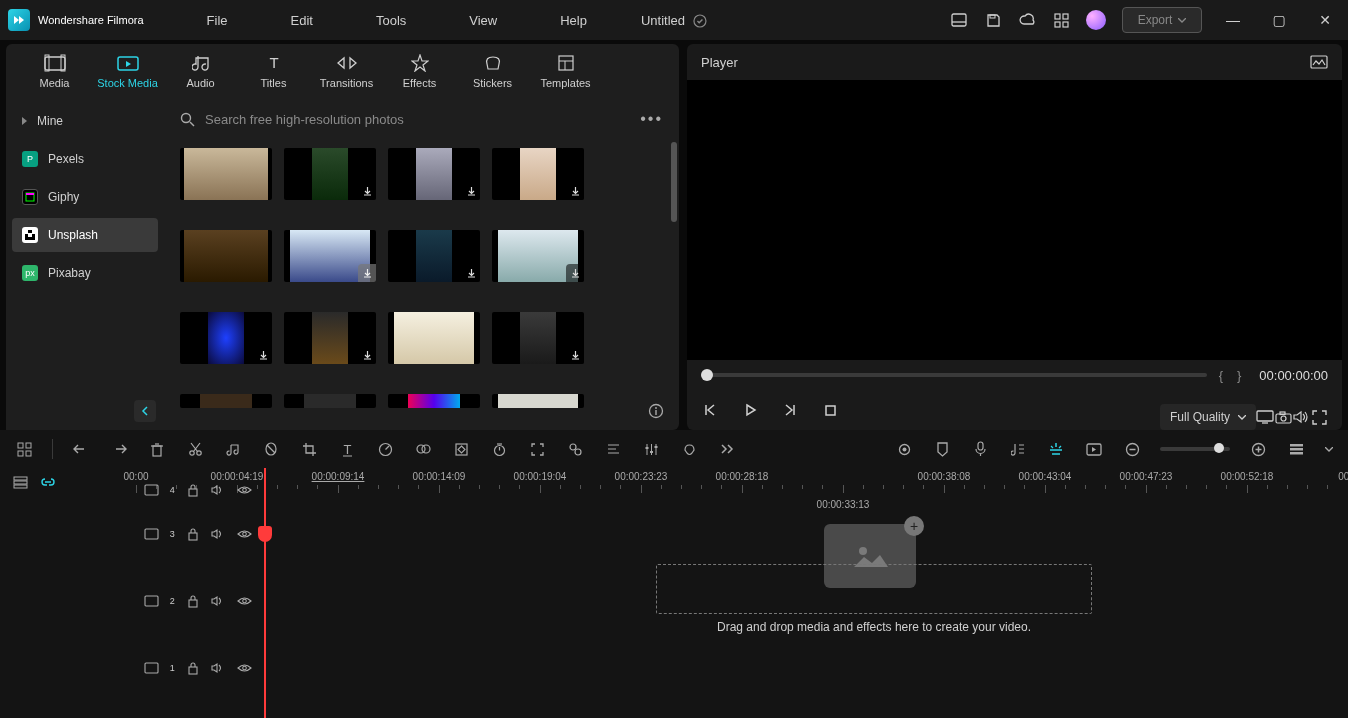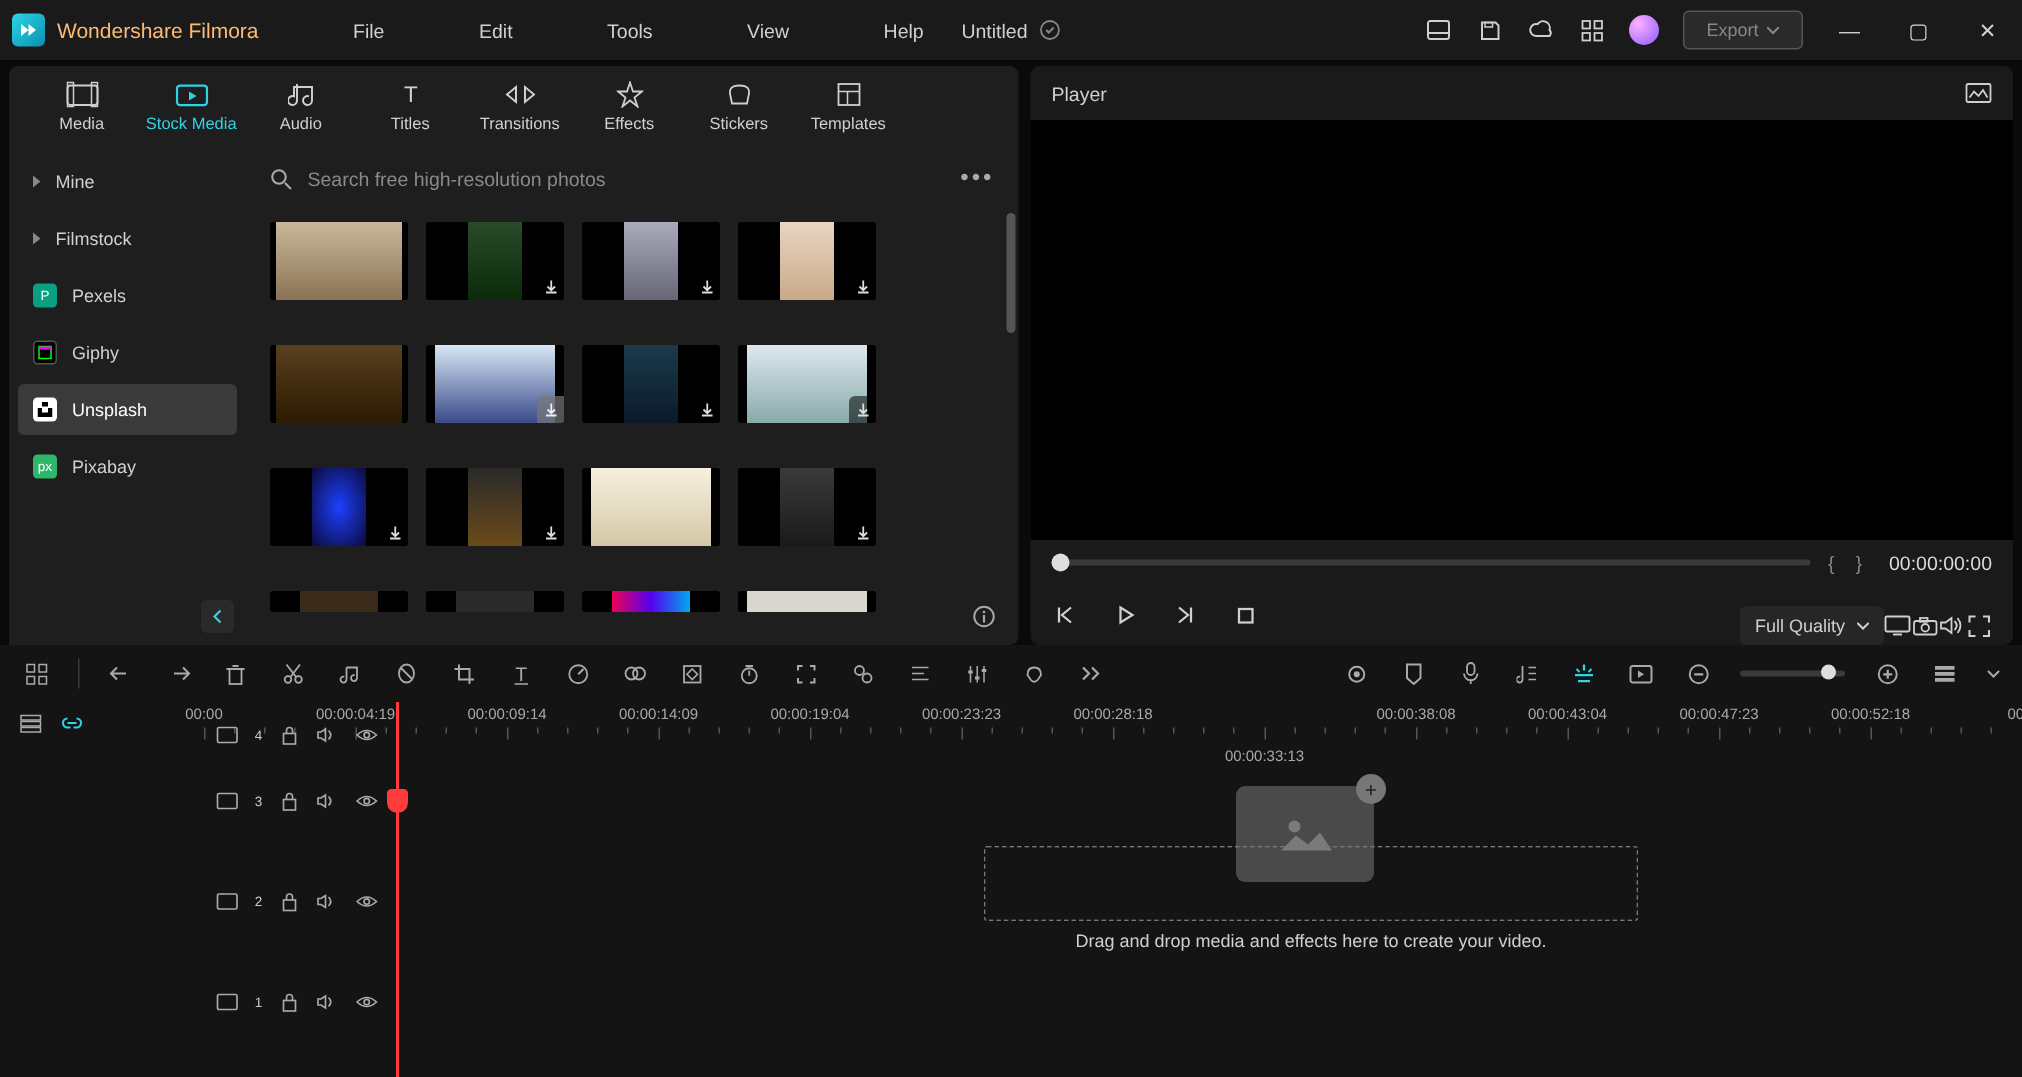--- a/index.html
+++ b/index.html
@@ -1,22 +1,22 @@
 <!DOCTYPE html>
 <html><head>
 <meta charset="utf-8">
 <style>
 * { margin:0; padding:0; box-sizing:border-box; font-family:"Segoe UI",Arial,sans-serif; user-select:none; }
 html,body { width:1348px; height:718px; background:#0a0a0a; color:#d0d0d0; overflow:hidden; }
 .titlebar { height:40px; background:#1a1a1a; display:flex; align-items:center; padding:0 8px; }
 .app-logo { width:22px; height:22px; border-radius:4px; background:linear-gradient(135deg,#2dd4e6,#0891b2); margin-right:8px; display:flex; align-items:center; justify-content:center; }
-.app-title { font-size:14px; color:#fdba74; margin-right:24px; }
+.app-title { font-size:11px; color:#ffffff; margin-right:24px; }
 .menu-items { display:flex; gap:24px; }
 .menu-item { font-size:13px; color:#d0d0d0; cursor:pointer;padding-left:39px; }
-.title-center { position:absolute; left:50%; transform:translateX(-50%); display:flex; align-items:flex-start; gap:8px; font-size:13px; color:#d0d0d0; }
+.title-center { position:absolute; left:50%; transform:translateX(-50%); display:flex; align-items:flex-end; gap:8px; font-size:13px; color:#d0d0d0; }
 .title-right { margin-left:auto; display:flex; align-items:center; gap:16px; }
 .tr-icon { width:18px; height:18px; display:flex; align-items:center; justify-content:center; color:#cfcfcf; cursor:pointer; }
 .avatar { width:20px; height:20px; border-radius:50%; background:radial-gradient(circle at 30% 30%,#ffb0ff,#8a5cff); }
 .export-btn { width:80px; height:26px; border:1px solid #555; border-radius:4px; display:flex; align-items:center; justify-content:center; gap:6px; font-size:12px; color:#888; background:#2a2a2a; cursor:pointer; }
 .win-ctrl { width:30px; text-align:center; font-size:14px; color:#cfcfcf; cursor:pointer; }
 
 .upper { display:flex; height:390px; }
 .left-panel { width:673px; background:#1e1e1e; border-radius:6px; margin:4px 0 0 6px; display:flex; flex-direction:column; }
 .tabs-row { height:54px; display:flex; align-items:center; padding:0 12px; gap:0; }
 .tab { width:73px; display:flex; flex-direction:column; align-items:center; gap:4px; font-size:11px; color:#d0d0d0; cursor:pointer; padding:4px 0; }
@@ -225,24 +225,20 @@
             <span>Templates</span>
           </div>
     </div>
     <div class="panel-body">
       <div class="sidebar">
         <div class="side-item">
               <div class="chev"></div>
               <span>Mine</span>
             </div>
         <div class="side-item">
-              <div class="chev"></div>
-              <span>Filmstock</span>
-            </div>
-        <div class="side-item">
               <div class="side-icon" style="background:#07a081">P</div>
               <span>Pexels</span>
             </div>
         <div class="side-item">
               <div class="side-icon" style="background:#000;border:1px solid #555">
                 <svg width="10" height="10" viewBox="0 0 10 10">
                   <rect x="1" y="1" width="8" height="8" fill="none" stroke="#0f0" stroke-width="1"></rect>
                   <rect x="1" y="1" width="8" height="2" fill="#f0f"></rect>
                 </svg>
               </div>
@@ -679,21 +675,21 @@
           <div style="position: absolute; top: 16px; width: 1px; height: 4px; background: rgb(85, 85, 85); left: 24px;"></div>
           <div style="position: absolute; top: 16px; width: 1px; height: 4px; background: rgb(85, 85, 85); left: 44px;"></div>
           <div style="position: absolute; top: 16px; width: 1px; height: 4px; background: rgb(85, 85, 85); left: 64px;"></div>
           <div style="position: absolute; top: 16px; width: 1px; height: 4px; background: rgb(85, 85, 85); left: 84px;"></div>
           <div class="ruler-label" style="left: 105px;">00:00:04:19</div>
           <div style="position: absolute; top: 16px; width: 1px; height: 8px; background: rgb(85, 85, 85); left: 105px;"></div>
           <div style="position: absolute; top: 16px; width: 1px; height: 4px; background: rgb(85, 85, 85); left: 125px;"></div>
           <div style="position: absolute; top: 16px; width: 1px; height: 4px; background: rgb(85, 85, 85); left: 145px;"></div>
           <div style="position: absolute; top: 16px; width: 1px; height: 4px; background: rgb(85, 85, 85); left: 165px;"></div>
           <div style="position: absolute; top: 16px; width: 1px; height: 4px; background: rgb(85, 85, 85); left: 185px;"></div>
-          <div class="ruler-label" style="left: 206px;">00:00:09:14</div>
+          <div class="ruler-label" style="left: 206px; text-decoration: underline;">00:00:09:14</div>
           <div style="position: absolute; top: 16px; width: 1px; height: 8px; background: rgb(85, 85, 85); left: 206px;"></div>
           <div style="position: absolute; top: 16px; width: 1px; height: 4px; background: rgb(85, 85, 85); left: 226px;"></div>
           <div style="position: absolute; top: 16px; width: 1px; height: 4px; background: rgb(85, 85, 85); left: 246px;"></div>
           <div style="position: absolute; top: 16px; width: 1px; height: 4px; background: rgb(85, 85, 85); left: 266px;"></div>
           <div style="position: absolute; top: 16px; width: 1px; height: 4px; background: rgb(85, 85, 85); left: 286px;"></div>
           <div class="ruler-label" style="left: 307px;">00:00:14:09</div>
           <div style="position: absolute; top: 16px; width: 1px; height: 8px; background: rgb(85, 85, 85); left: 307px;"></div>
           <div style="position: absolute; top: 16px; width: 1px; height: 4px; background: rgb(85, 85, 85); left: 327px;"></div>
           <div style="position: absolute; top: 16px; width: 1px; height: 4px; background: rgb(85, 85, 85); left: 347px;"></div>
           <div style="position: absolute; top: 16px; width: 1px; height: 4px; background: rgb(85, 85, 85); left: 367px;"></div>

